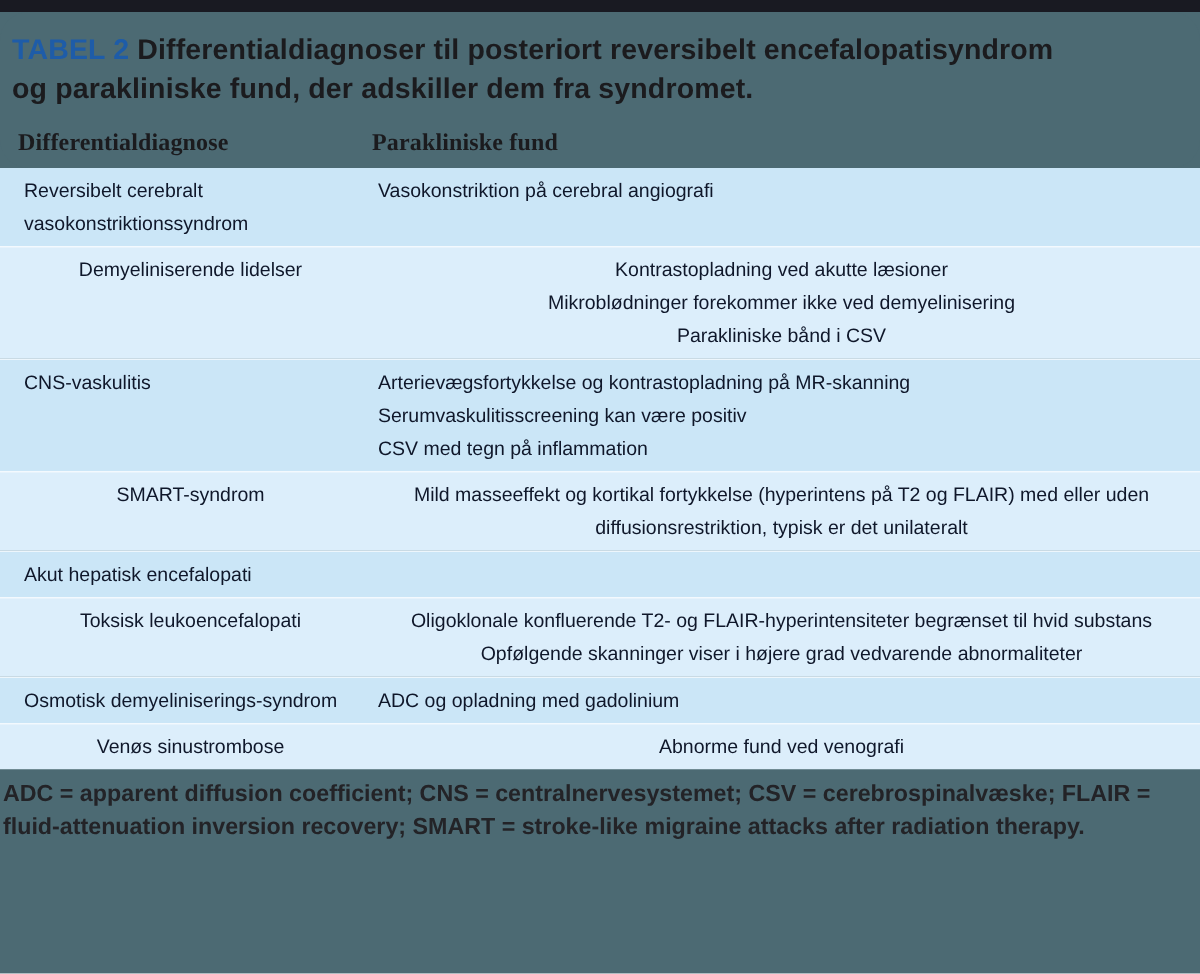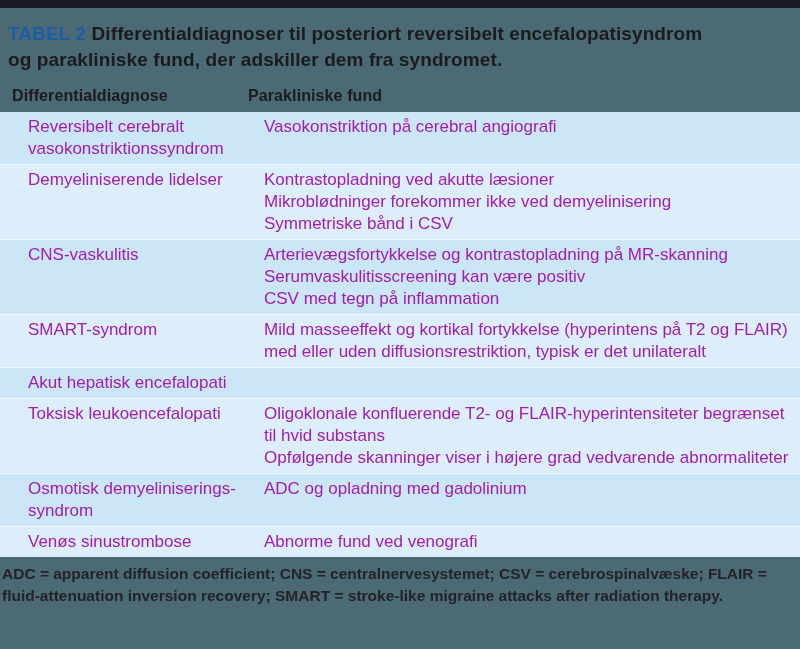--- a/index.html
+++ b/index.html
@@ -29,34 +29,35 @@
   .caption .tab-label { color: var(--label-blue, #1e5ca8); }
 
   .col-headers {
     display: grid;
     grid-template-columns: 236px 1fr;
     padding: 2px 10px 7px 12px;
     font-size: 16px;
     font-weight: bold;
     color: #1b1b1e;
     letter-spacing: 0.1px;
+    font-family: Liberation Serif, serif;
   }
 
   .tbody { flex: 0 0 auto; }
   .trow {
     display: grid;
     grid-template-columns: 236px 1fr;
-    padding: 4px 10px 4px 28px;
-    font-size: 17px;
+    padding: 4px 10px 4px 16px;
+    font-size: 13px;
     line-height: 22px;
-    color: #a21caf;
+    color: #0f172a;
   }
   .trow + .trow { border-top: 1px solid rgba(255,255,255,0.65); }
   .trow.shade-a { background: var(--row-dark, #cbe6f7); }
-  .trow.shade-b { background: var(--row-light, #dceefb); }
+  .trow.shade-b { background: var(--row-light, #dceefb); text-align: center; }
   .dx-cell { padding-right: 14px; }
 
   .footnote {
     background: var(--band, #4c6a73);
     padding: 6px 3px 7px 2px;
     font-size: 15.5px;
     line-height: 22px;
     font-weight: bold;
     color: #232327;
     flex: 0 0 auto;
@@ -86,21 +87,21 @@
     <div class="findings-cell">
           <div>Vasokonstriktion på cerebral angiografi</div>
         </div>
   </div>
 
   <div class="trow shade-b">
     <div class="dx-cell">Demyeliniserende lidelser</div>
     <div class="findings-cell">
           <div>Kontrastopladning ved akutte læsioner</div>
           <div>Mikroblødninger forekommer ikke ved demyelinisering</div>
-          <div>Symmetriske bånd i CSV</div>
+          <div>Parakliniske bånd i CSV</div>
         </div>
   </div>
 
   <div class="trow shade-a">
     <div class="dx-cell">CNS-vaskulitis</div>
     <div class="findings-cell">
           <div>Arterievægsfortykkelse og kontrastopladning på MR-skanning</div>
           <div>Serumvaskulitisscreening kan være positiv</div>
           <div>CSV med tegn på inflammation</div>
         </div>

